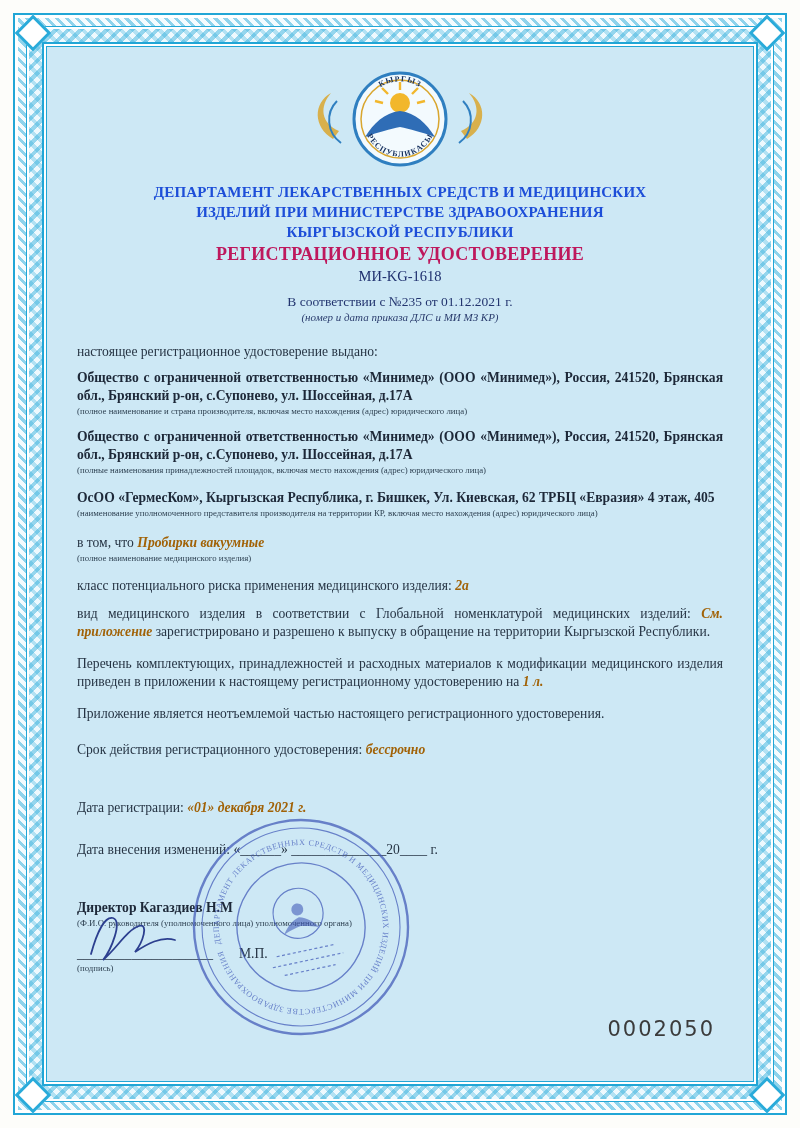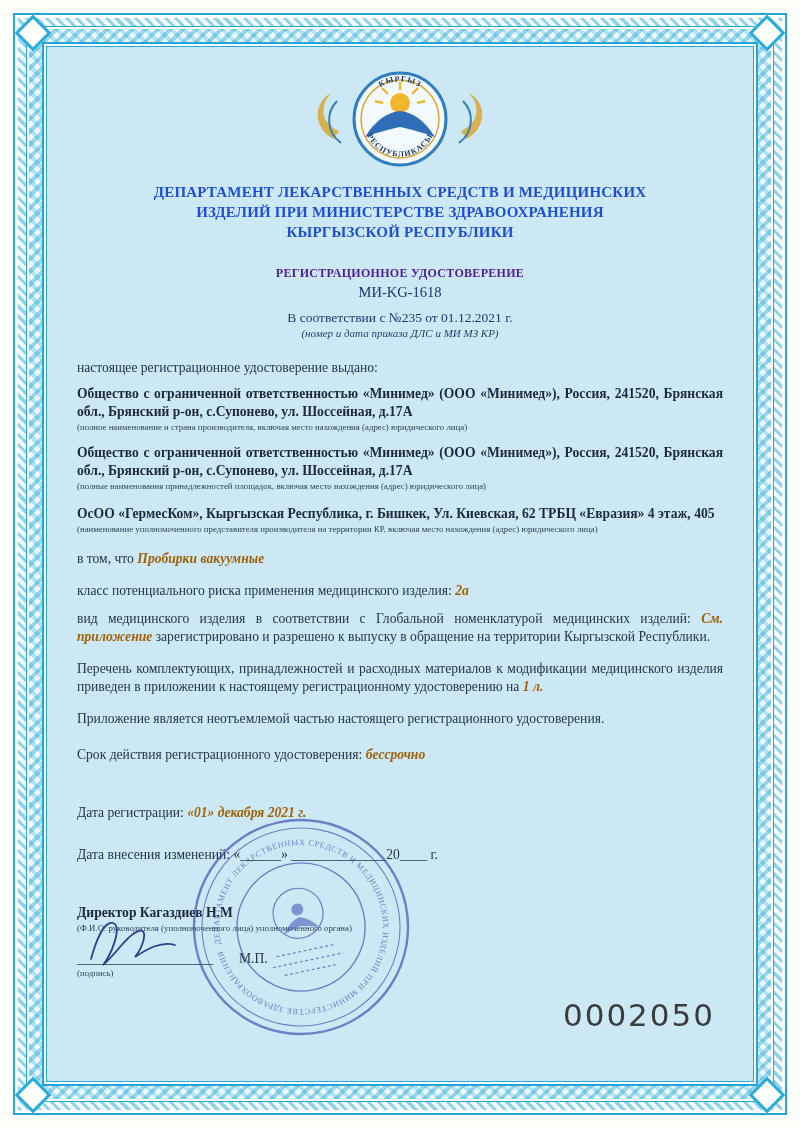--- a/index.html
+++ b/index.html
@@ -19,41 +19,41 @@
   .inner{height:100%;box-sizing:border-box;border:1px solid #21a6d6;background:#cde8f5;
     padding:0 30px;position:relative;font-family:"Liberation Serif",serif;color:#263444;}
   .corner{position:absolute;width:20px;height:20px;border:3px solid #29abda;background:#fff;
     transform:rotate(45deg);z-index:6;}
   .corner.tl{top:20px;left:20px}.corner.tr{top:20px;right:20px}
   .corner.bl{bottom:20px;left:20px}.corner.br{bottom:20px;right:20px}
 
   .emblem-wrap{text-align:center;margin:0 auto;padding-top:16px;height:110px;}
   .h-dept{font-weight:bold;color:#1d4ed8;font-size:15px;line-height:1.32;text-align:center;letter-spacing:.2px;}
   .h-dept.first{margin-top:10px;}
-  .h-title{font-weight:bold;color:#4c1d95;font-size:12px;text-align:center;margin-top:24px;letter-spacing:.3px;}
+  .h-title{font-weight:bold;color:#be185d;font-size:18px;text-align:center;margin-top:2px;letter-spacing:.3px;}
   .h-num{font-weight:normal;color:#1e2f6e;font-size:14.5px;text-align:center;margin-top:3px;}
   .h-order{color:#23356f;font-size:13.5px;text-align:center;margin-top:9px;}
   .h-order-note{color:#2a3c6d;font-size:11px;font-style:italic;text-align:center;margin-top:1px;}
 
   .para{font-size:13.6px;line-height:1.32;text-align:justify;margin:0;}
   .left{text-align:left;}
   .b-para{font-weight:bold;color:#1d2838;}
   .note{font-size:8.8px;color:#2e4152;line-height:1.15;margin-top:1px;text-align:left;}
   .mt8{margin-top:8px}.mt10{margin-top:10px}.mt12{margin-top:12px}.mt14{margin-top:14px}
   .mt16{margin-top:16px}.mt18{margin-top:18px}.mt20{margin-top:20px}.mt22{margin-top:40px}.mt24{margin-top:24px}
   b{color:#a16207;font-style:italic;}
 
   .sign-row{position:relative;margin-top:18px;font-size:13.6px;}
   .sign-row .mp{margin-left:26px;}
   .sig-svg{position:absolute;left:6px;top:-44px;z-index:4;}
 
   .stamp{position:absolute;left:140px;top:766px;width:228px;height:228px;z-index:3;
     transform:rotate(-12deg);opacity:.72;pointer-events:none;}
-  .serial{position:absolute;right:38px;bottom:48px;font-family:"DejaVu Sans",sans-serif;
-    font-size:31px;color:#3b3b3b;letter-spacing:2px;z-index:5;}
+  .serial{position:absolute;right:38px;bottom:40px;font-family:"DejaVu Sans",sans-serif;
+    font-size:21px;color:#3b3b3b;letter-spacing:2px;z-index:5;}
 </style>
 </head>
 <body>
 
 <div class="page">
   <div class="corner tl"></div>
   <div class="corner tr"></div>
   <div class="corner bl"></div>
   <div class="corner br"></div>
 
@@ -107,20 +107,21 @@
     <p class="para b-para mt8">Общество с ограниченной ответственностью «Минимед» (ООО «Минимед»), Россия, 241520, Брянская обл., Брянский р-он, с.Супонево, ул. Шоссейная, д.17А</p>
     <div class="note">(полное наименование и страна производителя, включая место нахождения (адрес) юридического лица)</div>
 
     <p class="para b-para mt12">Общество с ограниченной ответственностью «Минимед» (ООО «Минимед»), Россия, 241520, Брянская обл., Брянский р-он, с.Супонево, ул. Шоссейная, д.17А</p>
     <div class="note">(полные наименования принадлежностей площадок, включая место нахождения (адрес) юридического лица)</div>
 
     <p class="para b-para mt14">ОсОО «ГермесКом», Кыргызская Республика, г. Бишкек, Ул. Киевская, 62 ТРБЦ «Евразия» 4 этаж, 405</p>
     <div class="note">(наименование уполномоченного представителя производителя на территории КР, включая место нахождения (адрес) юридического лица)</div>
 
     <p class="para left mt16"><span>в том, что </span><b>Пробирки вакуумные</b></p>
+    <div class="note">(полное наименование медицинского изделия)</div>
 
     <p class="para left mt14"><span>класс потенциального риска применения медицинского изделия: </span><b>2а</b></p>
 
     <p class="para mt10"><span>вид медицинского изделия в соответствии с Глобальной номенклатурой медицинских изделий: </span><b>См. приложение</b><span> зарегистрировано и разрешено к выпуску в обращение на территории Кыргызской Республики.</span></p>
 
     <p class="para mt14"><span>Перечень комплектующих, принадлежностей и расходных материалов к модификации медицинского изделия приведен в приложении к настоящему регистрационному удостоверению на </span><b>1 л.</b></p>
 
     <p class="para left mt14">Приложение является неотъемлемой частью настоящего регистрационного удостоверения.</p>
 
     <p class="para left mt18"><span>Срок действия регистрационного удостоверения: </span><b>бессрочно</b></p>

